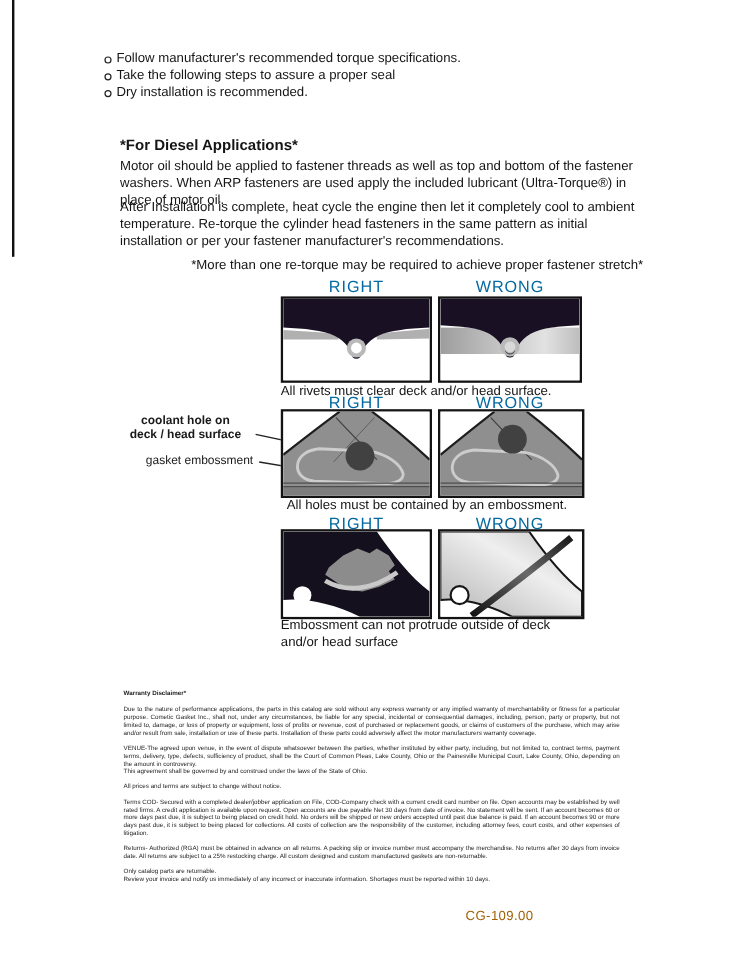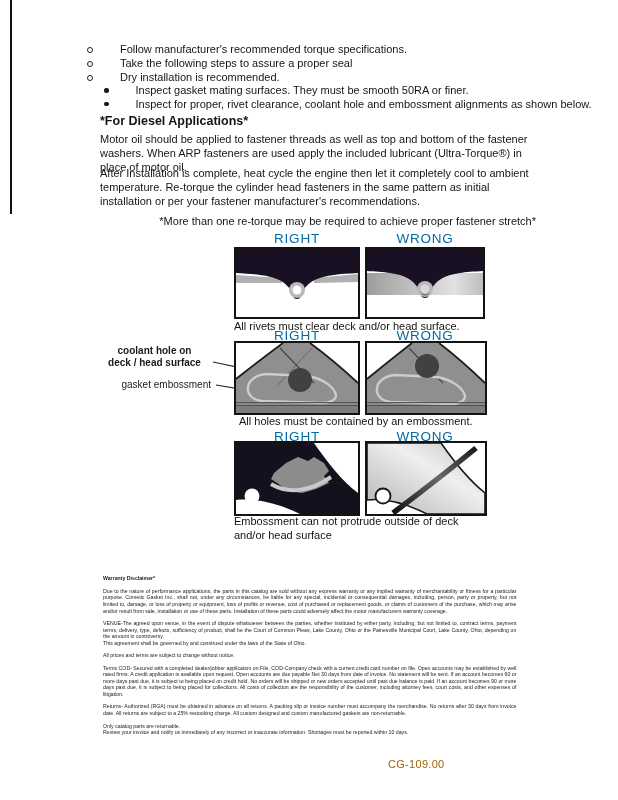--- a/index.html
+++ b/index.html
@@ -5,21 +5,21 @@
   html,body{margin:0;padding:0;background:#ffffff;}
   #page{position:relative;width:618px;height:800px;background:#ffffff;overflow:hidden;
         font-family:"Liberation Sans","DejaVu Sans",sans-serif;color:#151515;}
   .abs{position:absolute;}
 
   #left-line{left:10px;top:0;width:2px;height:214px;background:#101010;}
 
   #title{left:100px;top:22px;font-size:13.5px;font-weight:bold;text-decoration:underline;letter-spacing:.2px;}
 
   #bullets{left:87px;top:43px;font-size:11px;line-height:13.8px;}
-  .brow{display:flex;align-items:flex-start;gap:23px;}
+  .brow{display:flex;align-items:flex-start;}
   .obullet{width:4px;height:4px;border:1px solid #222;border-radius:50%;margin:4px 4px 0 0;flex:0 0 auto;}
   #subbullets{left:104px;top:84px;font-size:11px;line-height:13.8px;}
   .dbullet{width:4.5px;height:4.5px;background:#151515;border-radius:50%;margin:4px 4px 0 0;flex:0 0 auto;}
 
   #diesel-head{left:100px;top:114px;font-size:12.5px;font-weight:bold;}
   .para{left:100px;width:436px;font-size:11px;line-height:13.8px;}
   #dp1{top:133px;} #dp2{top:167px;} #dnote{top:215px;text-align:right;}
 
   .rw-label{font-size:13.5px;letter-spacing:.8px;color:#0369a1;text-align:center;}
   .dbox{border:2px solid #131313;background:#fff;}
@@ -52,30 +52,20 @@
     <div class="brow">
       <span class="obullet"></span>
       <span>Take the following steps to assure a proper seal</span>
     </div>
     <div class="brow">
       <span class="obullet"></span>
       <span>Dry installation is recommended.</span>
     </div>
   </div>
 
-  <div id="subbullets" class="abs">
-    <div class="brow">
-      <span class="dbullet"></span>
-      <span>Inspect gasket mating surfaces.  They must be smooth 50RA or finer.</span>
-    </div>
-    <div class="brow">
-      <span class="dbullet"></span>
-      <span>Inspect for proper, rivet clearance, coolant hole and embossment alignments as shown below.</span>
-    </div>
-  </div>
 
   <div id="diesel-head" class="abs">*For Diesel Applications*</div>
   <div id="dp2" class="abs para">After Installation is complete, heat cycle the engine then let it completely cool to ambient temperature. Re-torque the cylinder head fasteners in the same pattern as initial installation or per your fastener manufacturer's recommendations.</div>
   <div id="dp1" class="abs para">Motor oil should be applied to fastener threads as well as top and bottom of the fastener washers. When ARP fasteners are used apply the included lubricant (Ultra-Torque®) in place of motor oil.</div>
   <div id="dnote" class="abs para">*More than one re-torque may be required to achieve proper fastener stretch*</div>
 
   <div class="abs rw-label" style="left:234px;top:231px;width:126px;">RIGHT</div>
   <div class="abs rw-label" style="left:365px;top:231px;width:120px;">WRONG</div>
 
   <div class="abs dbox" style="left:234px;top:247px;">

